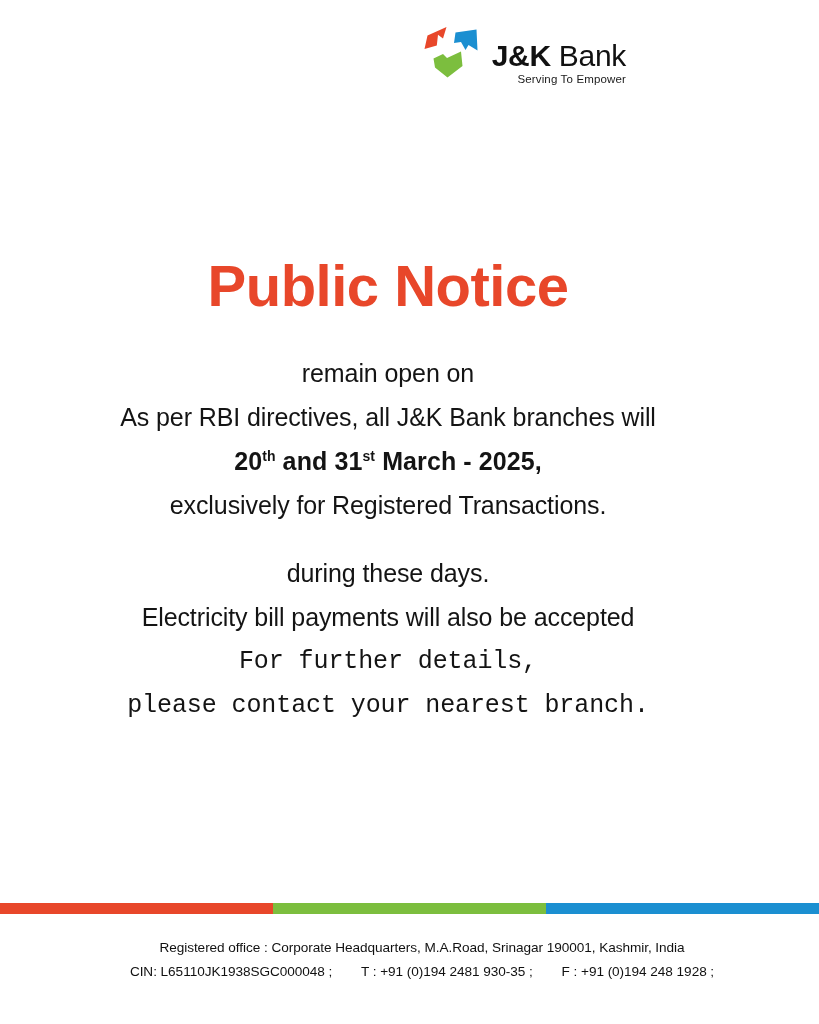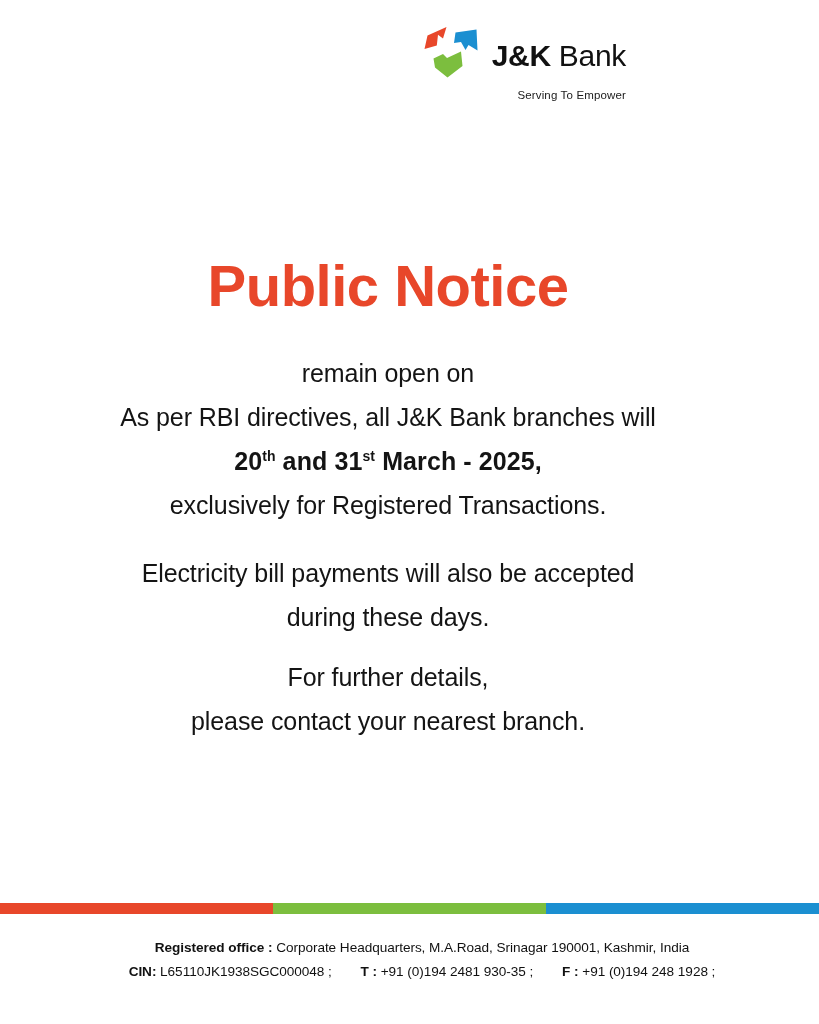--- a/index.html
+++ b/index.html
@@ -64,21 +64,21 @@
     font-weight: 700;
   }
   .logo-name .bank {
     font-weight: 400;
   }
   .logo-tagline {
     font-size: 11.5px;
     line-height: 14px;
     color: #1a1a1a;
     letter-spacing: 0.15px;
-    margin-top: 17px;
+    margin-top: 1px;
     white-space: nowrap;
   }
 
   
   .body-wrap {
     position: absolute;
     top: 255px;
     left: 0;
     width: 776px;
     text-align: center;
@@ -97,21 +97,22 @@
     margin: 0;
     color: #141414;
     font-size: 25px;
     line-height: 44px;
     letter-spacing: -0.1px;
   }
   .para.block-2 {
     margin-top: 24px;
   }
   .para.block-3 {
-    margin-top: 16px;
+    margin-top: 1px;
+    font-family: Liberation Mono, monospace;
   }
   .line {
     display: block;
     white-space: nowrap;
   }
   .line.bold {
     font-weight: 700;
     letter-spacing: 0.1px;
   }
   .line.bold sup {
@@ -143,21 +144,21 @@
     text-align: center;
     color: #111111;
     font-size: 13.6px;
     line-height: 24px;
     letter-spacing: -0.05px;
   }
   .footer-line {
     display: block;
     white-space: nowrap;
   }
-  .footer-line b { font-weight: 700; margin-left: 25px; }
+  .footer-line b { font-weight: 400; margin-left: 25px; }
 </style>
 </head>
 <body>
 
 <div class="poster">
 
   <div class="header">
     <div class="logo">
 
       <svg class="logo-mark" viewBox="0 0 62 58" aria-hidden="true">
@@ -182,22 +183,22 @@
     <h1 class="notice-title">Public Notice</h1>
 
     <div class="para block-1">
       <span class="line">remain open on</span>
       <span class="line">As per RBI directives, all J&amp;K Bank branches will</span>
       <span class="line bold"><span>20</span><sup>th</sup><span> and </span><span>31</span><sup>st</sup><span> March - 2025,</span></span>
       <span class="line">exclusively for Registered Transactions.</span>
     </div>
 
     <div class="para block-2">
+      <span class="line">during these days.</span>
       <span class="line">Electricity bill payments will also be accepted</span>
-      <span class="line">during these days.</span>
     </div>
 
     <div class="para block-3">
       <span class="line">For further details,</span>
       <span class="line">please contact your nearest branch.</span>
     </div>
 
   </div>
 
   <div class="stripe">

